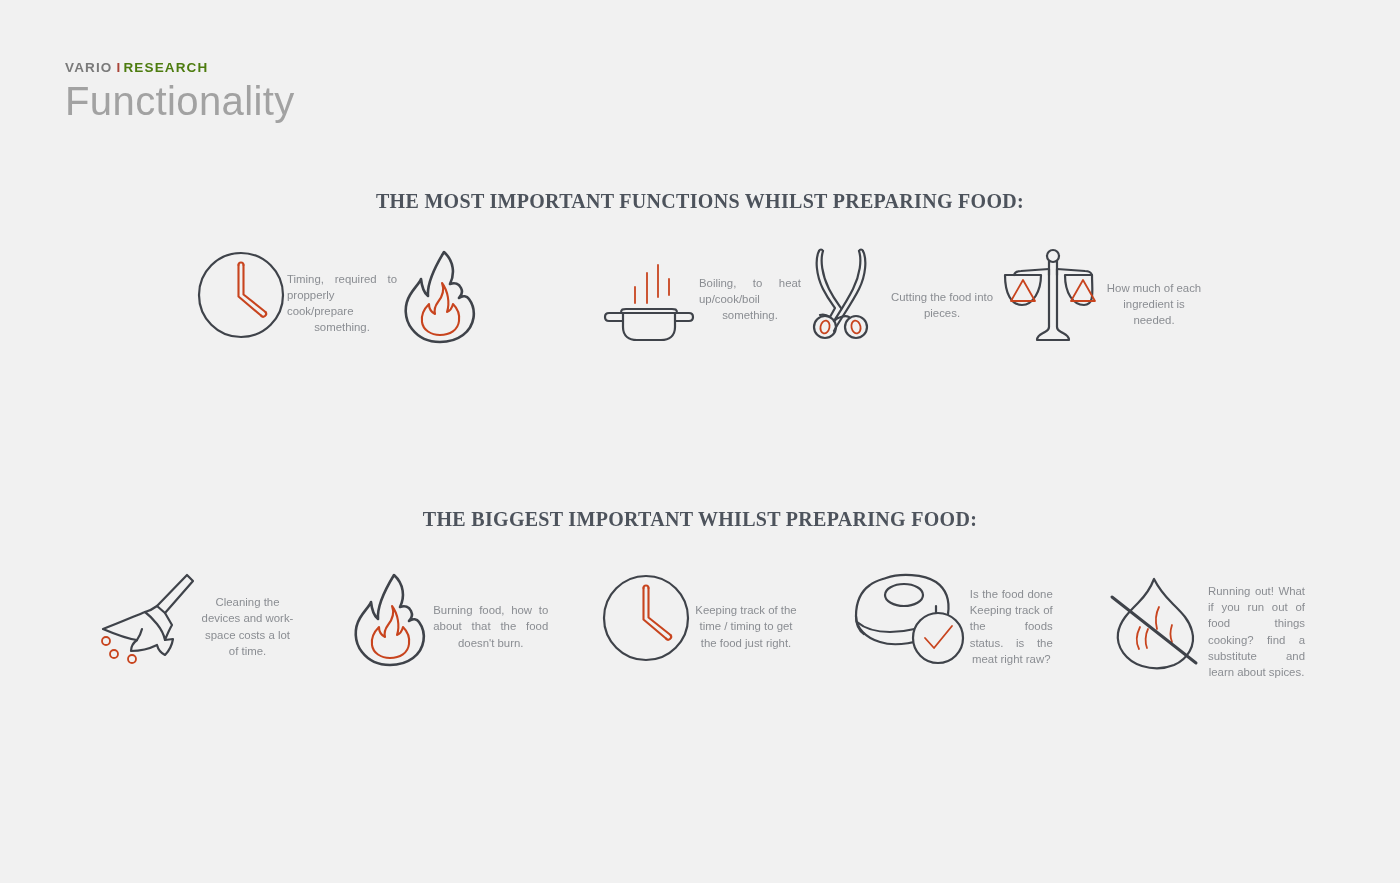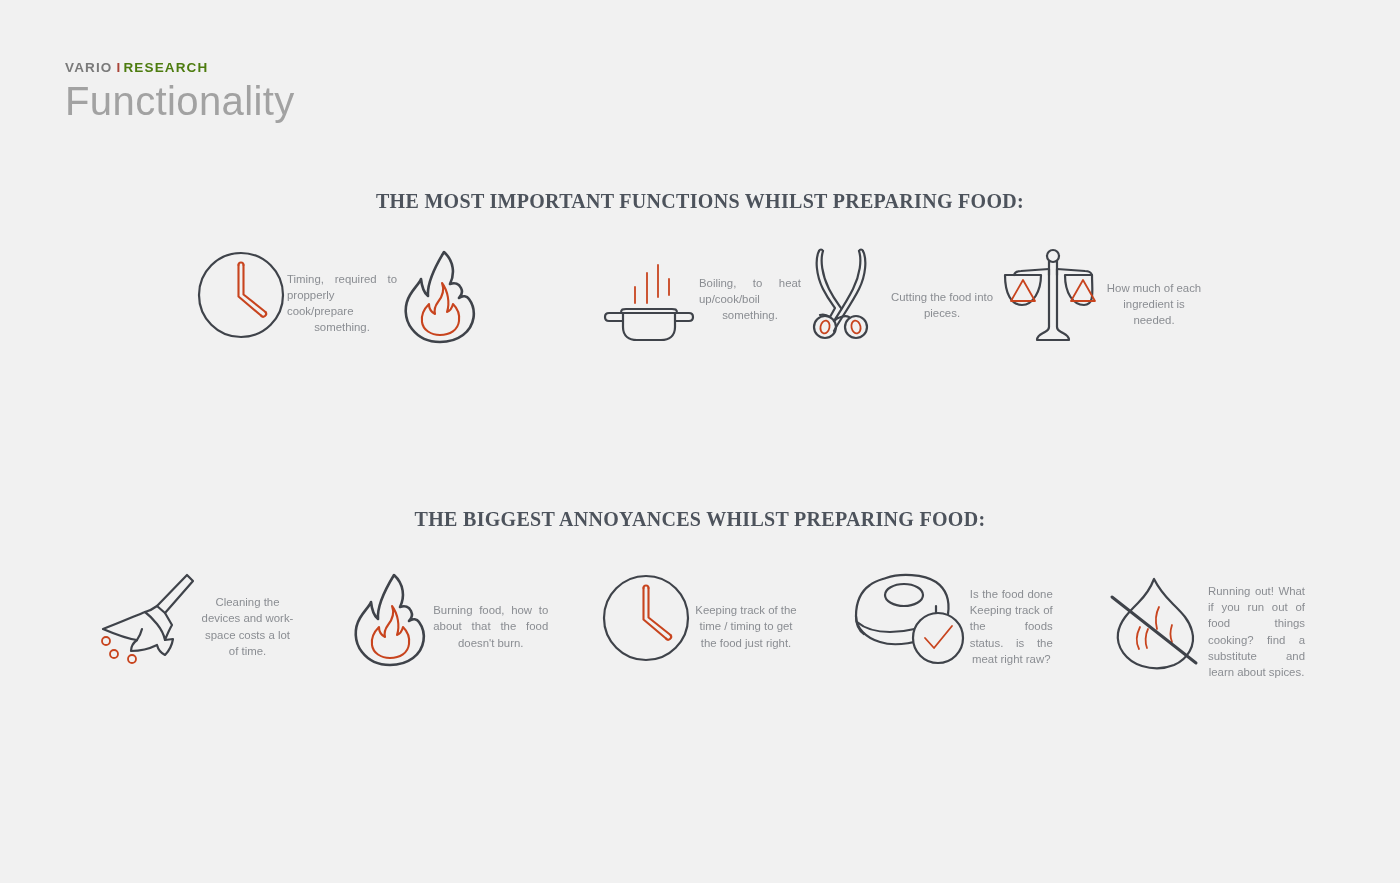--- a/index.html
+++ b/index.html
@@ -194,21 +194,21 @@
           <path class="stroke-dark-thin" d="M62 28 L89 28 C98 28 98 46 90 58 C82 68 68 60 62 44 Z" style="stroke-width:2.2;opacity:0"></path>
           <path class="stroke-dark-thin" d="M62 28 L89 28 C89 44 92 58 81 58 C70 58 62 46 62 28 Z"></path>
           <path class="stroke-accent-thin" d="M20 33 L32 54 L8 54 Z"></path>
           <path class="stroke-accent-thin" d="M80 33 L92 54 L68 54 Z"></path>
         </svg>
       </div>
       <div class="caption">How much of each ingredient is needed.</div>
     </div>
   </div>
 
-  <div class="section-heading" id="heading-annoyances">THE BIGGEST ANNOYANCES WHILST PREPARING FOOD:</div>
+  <div class="section-heading" id="heading-annoyances">THE BIGGEST IMPORTANT WHILST PREPARING FOOD:</div>
 
   <div class="row" id="row-annoyances">
 
     <div class="cell">
       <div class="icon-box">
         <svg width="104" height="98" viewBox="0 0 104 98" aria-hidden="true">
           <path class="stroke-dark-thin" d="M92 6 L98 12 L70 44 L62 37 Z"></path>
           <path class="stroke-dark-thin" d="M62 37 C58 40 54 42 50 43 C54 46 58 50 62 55 C66 60 69 66 70 71 C72 66 74 61 77 56 L70 44"></path>
           <path class="stroke-dark-thin" d="M50 43 C40 47 24 54 8 60 C22 66 34 70 42 71 C38 74 36 78 36 82 C44 82 54 80 62 76 C63 80 66 84 70 86 C74 82 77 76 78 70 L70 71"></path>
           <path class="stroke-dark-thin" d="M42 71 C44 68 46 64 47 60"></path>

